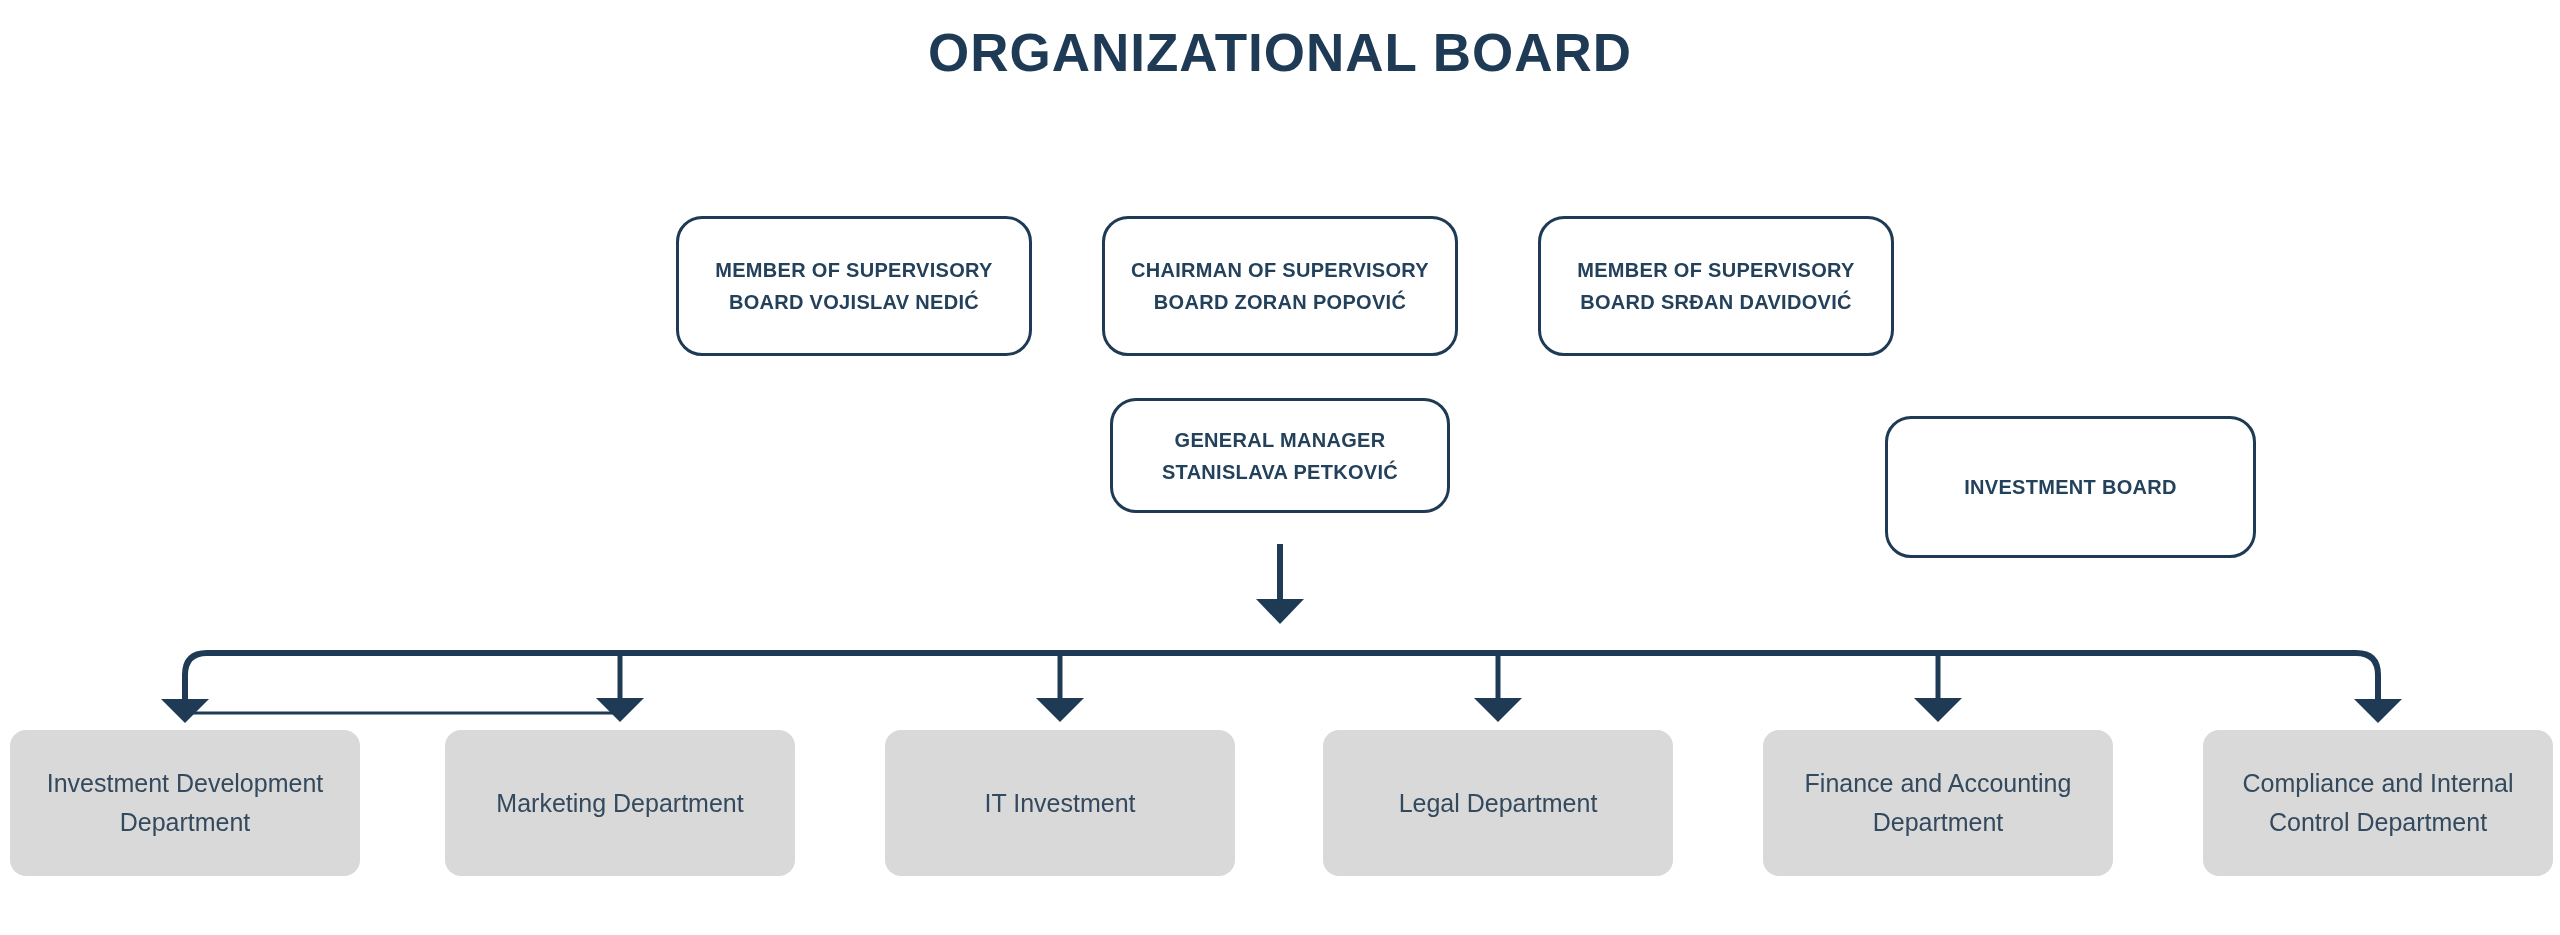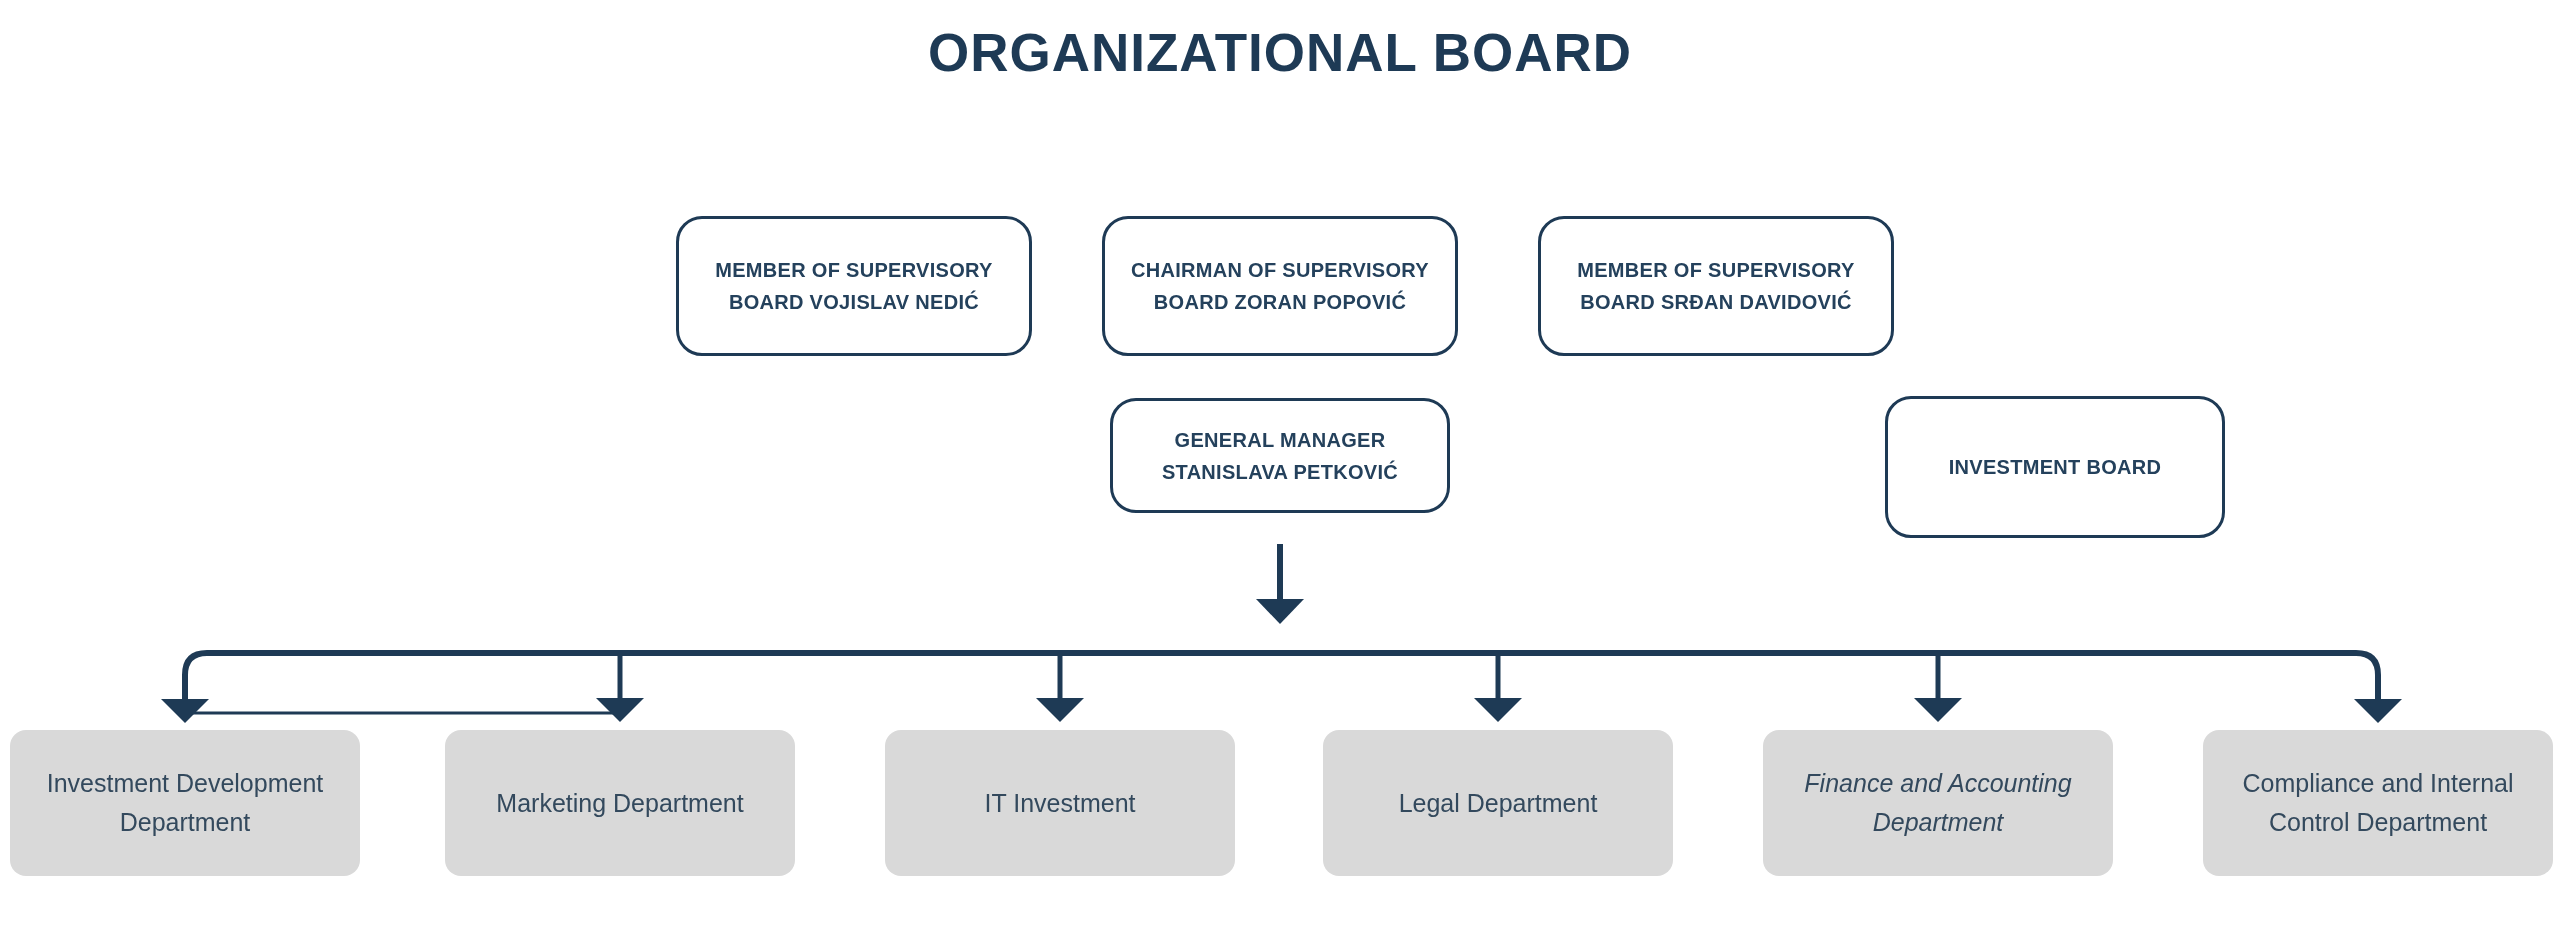--- a/index.html
+++ b/index.html
@@ -60,28 +60,28 @@
     line-height:1.55;
     padding:0 22px;
   }
   
   .n-top{top:216px;width:356px;height:140px;}
   .n-top-1{left:676px;}
   .n-top-2{left:1102px;}
   .n-top-3{left:1538px;}
   
   .n-gm{left:1110px;top:398px;width:340px;height:115px;}
-  .n-ib{left:1885px;top:396px;width:340px;height:142px;}
+  .n-ib{left:1885px;top:416px;width:371px;height:142px;}
   
   .n-dept{top:730px;width:350px;height:146px;}
   .n-dept-1{left:10px;}
   .n-dept-2{left:445px;}
   .n-dept-3{left:885px;}
   .n-dept-4{left:1323px;}
-  .n-dept-5{left:1763px;font-style:italic;}
+  .n-dept-5{left:1763px;}
   .n-dept-6{left:2203px;}
   .connectors{
     position:absolute;
     left:0;top:0;
     width:2560px;height:935px;
     pointer-events:none;
   }
   .connectors line, .connectors path{
     stroke:var(--accent);
     fill:none;

